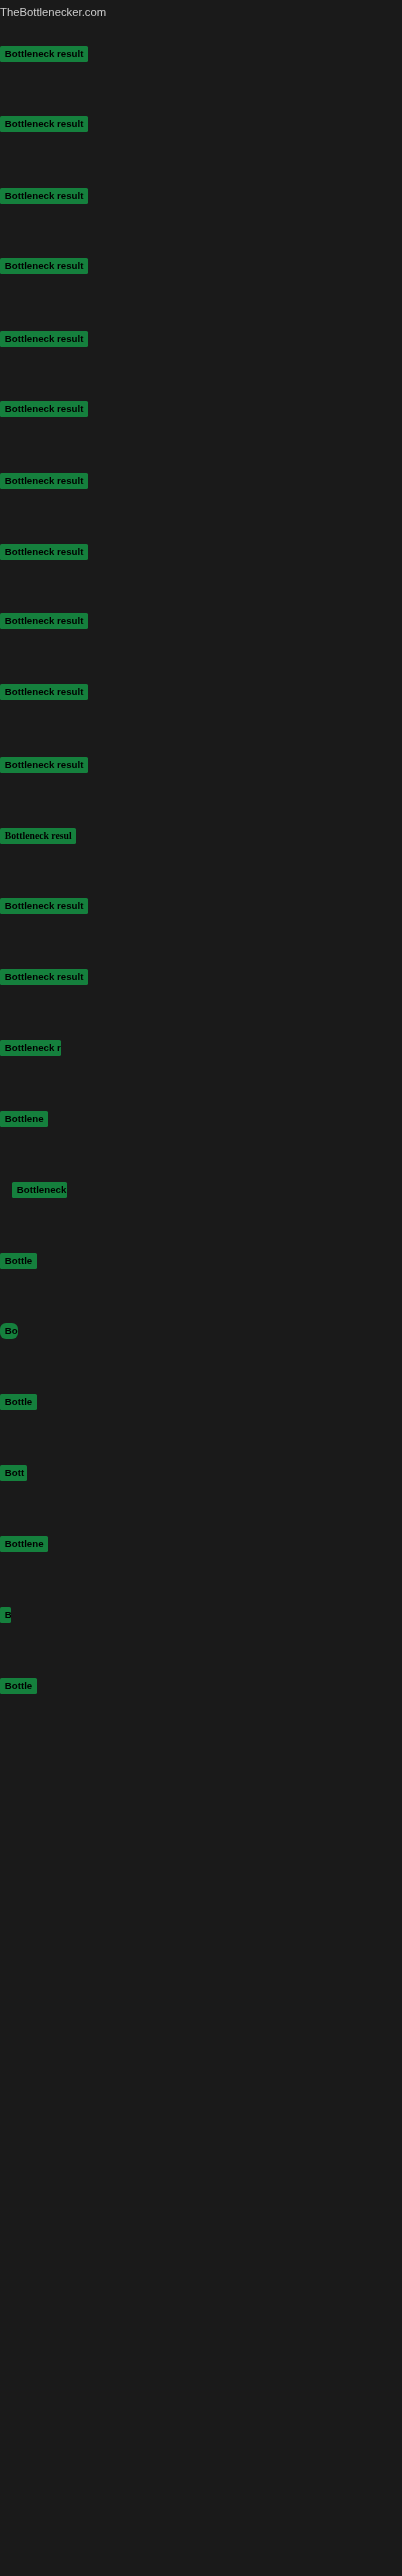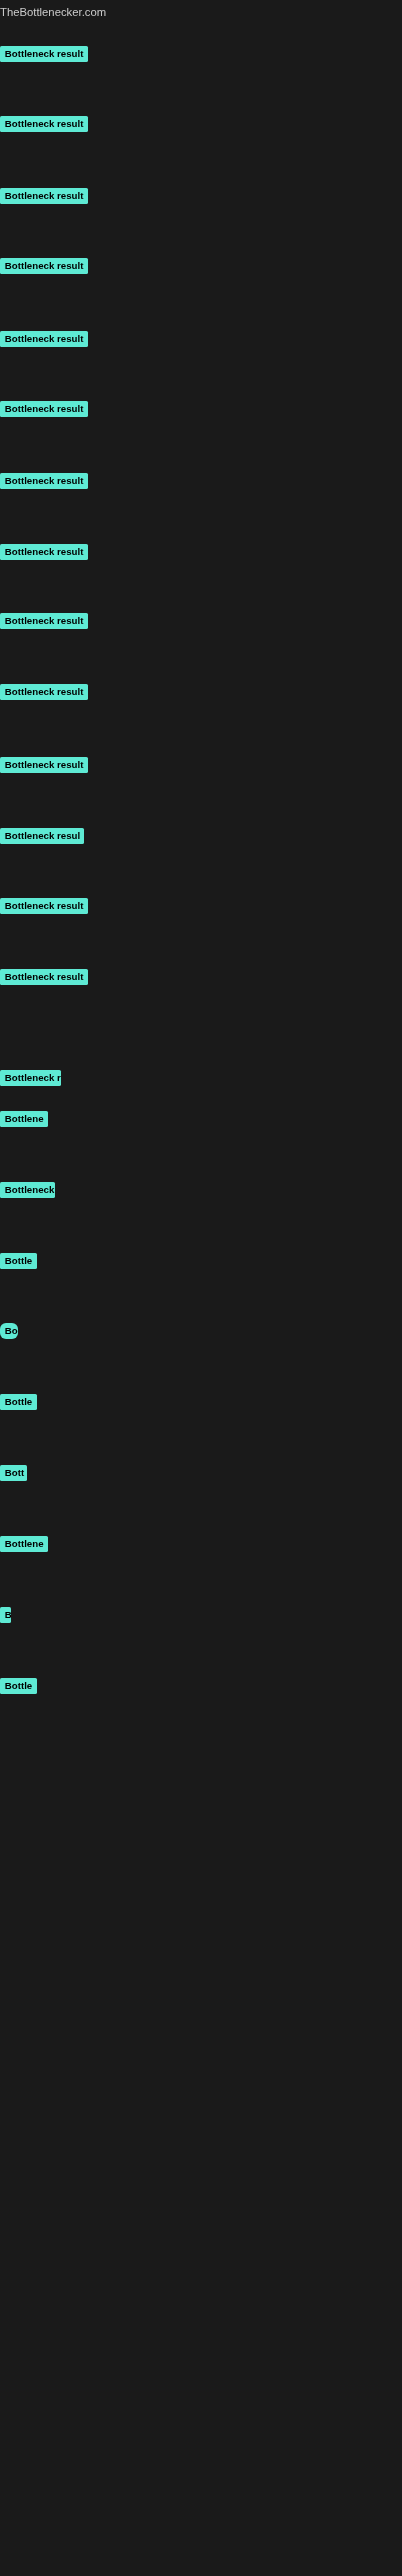--- a/index.html
+++ b/index.html
@@ -22,21 +22,21 @@
       font-size: 11.3px;
       padding: 6.4px 0 3.2px 0;
     }
 
     .bottleneck-item {
       position: absolute;
       left: 0;
     }
 
     .bottleneck-badge {
-      background-color: #5eead4;
+      background-color: #15803d;
       color: #000;
       font-size: 9.7px;
       font-weight: bold;
       padding: 2.4px 4.8px;
       display: inline-block;
       border-radius: 1.6px;
       white-space: nowrap;
       overflow: hidden;
     }
   </style>
@@ -52,26 +52,26 @@
     <div class="bottleneck-item" style="top: 116px; left: 0px;"><span class="bottleneck-badge" style="max-width: 97px;">Bottleneck result</span></div>
     <div class="bottleneck-item" style="top: 188px; left: 0px;"><span class="bottleneck-badge" style="max-width: 95px;">Bottleneck result</span></div>
     <div class="bottleneck-item" style="top: 258px; left: 0px;"><span class="bottleneck-badge" style="max-width: 93px;">Bottleneck result</span></div>
     <div class="bottleneck-item" style="top: 331px; left: 0px;"><span class="bottleneck-badge" style="max-width: 97px;">Bottleneck result</span></div>
     <div class="bottleneck-item" style="top: 401px; left: 0px;"><span class="bottleneck-badge" style="max-width: 97px;">Bottleneck result</span></div>
     <div class="bottleneck-item" style="top: 473px; left: 0px;"><span class="bottleneck-badge" style="max-width: 97px;">Bottleneck result</span></div>
     <div class="bottleneck-item" style="top: 544px; left: 0px;"><span class="bottleneck-badge" style="max-width: 93px;">Bottleneck result</span></div>
     <div class="bottleneck-item" style="top: 613px; left: 0px;"><span class="bottleneck-badge" style="max-width: 92px;">Bottleneck result</span></div>
     <div class="bottleneck-item" style="top: 684px; left: 0px;"><span class="bottleneck-badge" style="max-width: 92px;">Bottleneck result</span></div>
     <div class="bottleneck-item" style="top: 757px; left: 0px;"><span class="bottleneck-badge" style="max-width: 95px;">Bottleneck result</span></div>
-    <div class="bottleneck-item" style="top: 828px; left: 0px;"><span class="bottleneck-badge" style="max-width: 84px;">Bottleneck resul</span></div>
+    <div class="bottleneck-item" style="top: 828px; left: 0px;"><span class="bottleneck-badge" style="max-width: 84px; font-family: Liberation Serif, serif;">Bottleneck resul</span></div>
     <div class="bottleneck-item" style="top: 898px; left: 0px;"><span class="bottleneck-badge" style="max-width: 90px;">Bottleneck result</span></div>
     <div class="bottleneck-item" style="top: 969px; left: 0px;"><span class="bottleneck-badge" style="max-width: 89px;">Bottleneck result</span></div>
-    <div class="bottleneck-item" style="top: 1040px; left: 0px;"><span class="bottleneck-badge" style="max-width: 61px; margin-top: 30px;">Bottleneck r</span></div>
+    <div class="bottleneck-item" style="top: 1040px; left: 0px;"><span class="bottleneck-badge" style="max-width: 61px;">Bottleneck r</span></div>
     <div class="bottleneck-item" style="top: 1111px; left: 0px;"><span class="bottleneck-badge" style="max-width: 48px;">Bottlene</span></div>
-    <div class="bottleneck-item" style="top: 1182px; left: 0px;"><span class="bottleneck-badge" style="max-width: 55px;">Bottleneck</span></div>
+    <div class="bottleneck-item" style="top: 1182px; left: 0px;"><span class="bottleneck-badge" style="max-width: 55px; margin-left: 12px;">Bottleneck</span></div>
     <div class="bottleneck-item" style="top: 1253px; left: 0px;"><span class="bottleneck-badge" style="max-width: 37px;">Bottle</span></div>
     <div class="bottleneck-item" style="top: 1323px; left: 0px;"><span class="bottleneck-badge" style="max-width: 17.7px; border-radius: 6px;">Bo</span></div>
     <div class="bottleneck-item" style="top: 1394px; left: 0px;"><span class="bottleneck-badge" style="max-width: 37px;">Bottle</span></div>
     <div class="bottleneck-item" style="top: 1465px; left: 0px;"><span class="bottleneck-badge" style="max-width: 27px;">Bott</span></div>
     <div class="bottleneck-item" style="top: 1536px; left: 0px;"><span class="bottleneck-badge" style="max-width: 48px;">Bottlene</span></div>
     <div class="bottleneck-item" style="top: 1607px; left: 0px;"><span class="bottleneck-badge" style="max-width: 11.3px;">B</span></div>
     <div class="bottleneck-item" style="top: 1678px; left: 0px;"><span class="bottleneck-badge" style="max-width: 37px;">Bottle</span></div>
   </div>
 
 

